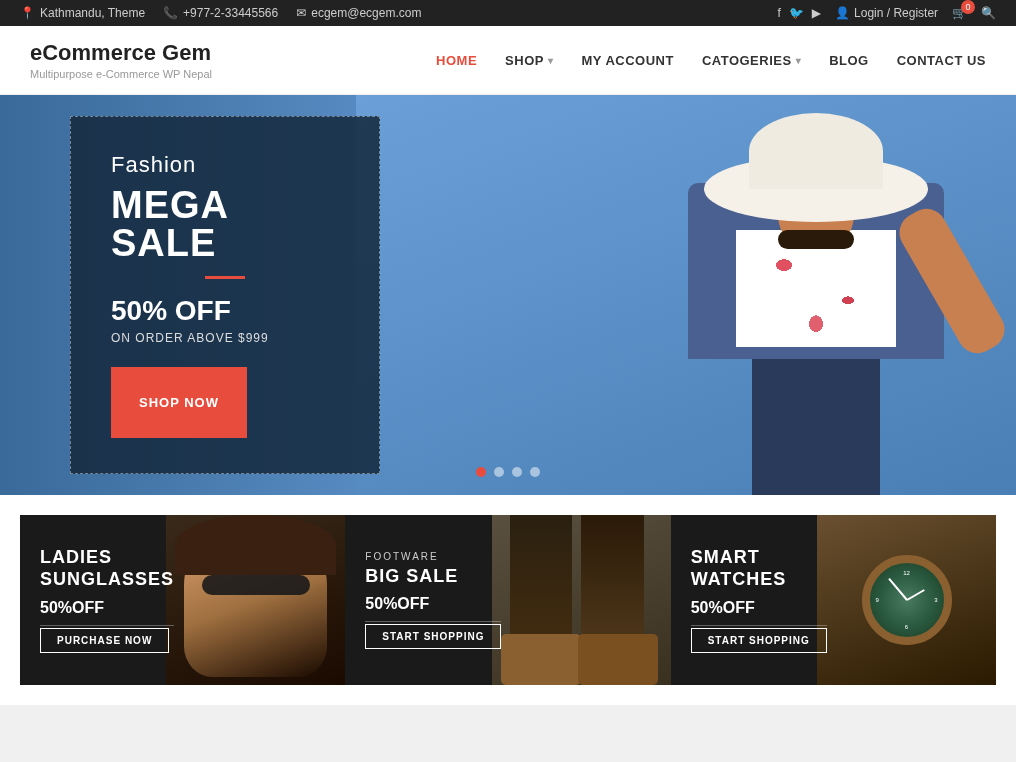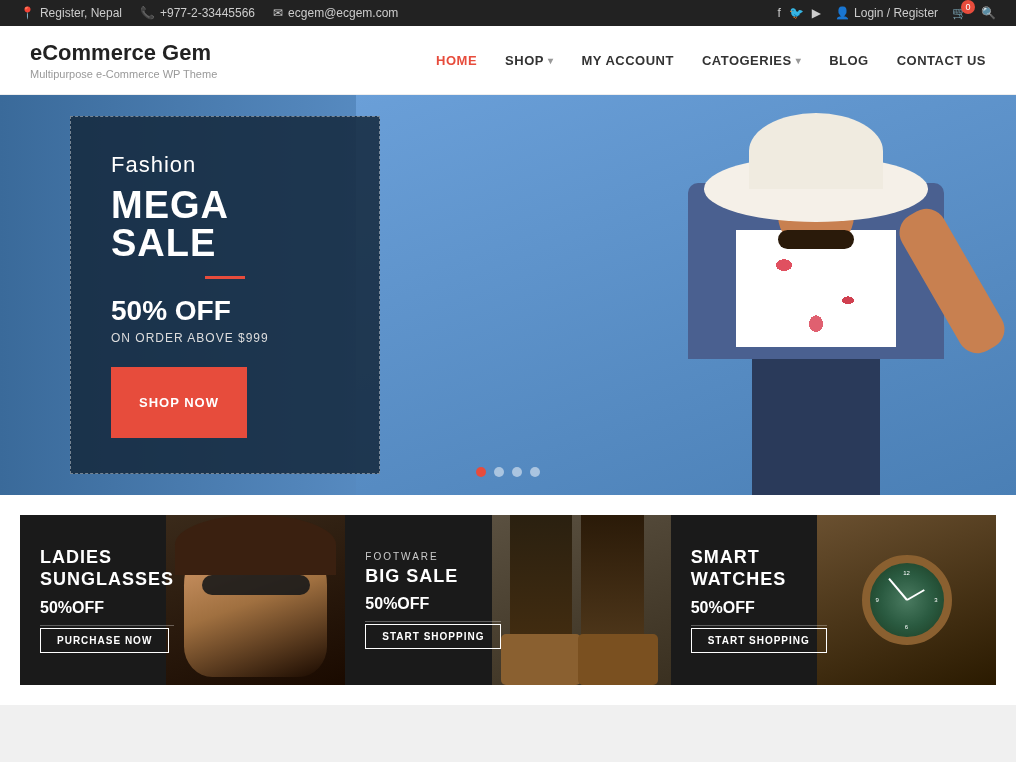--- a/index.html
+++ b/index.html
@@ -208,21 +208,21 @@
       z-index: 1;
     }
   </style>
 </head>
 <body>
 
 <div class="top-bar">
   <div class="top-bar-left">
     <span>
       <span>📍</span>
-      <span>Register, Nepal</span>
+      <span>Kathmandu, Theme</span>
     </span>
     <span>
       <span>📞</span>
       <span>+977-2-33445566</span>
     </span>
     <span>
       <span>✉</span>
       <span>ecgem@ecgem.com</span>
     </span>
   </div>
@@ -240,21 +240,21 @@
       🛒
       <span class="cart-badge">0</span>
     </div>
     <span class="search-icon">🔍</span>
   </div>
 </div>
 
 <div class="header">
   <div class="logo-area">
     <div class="logo-title">eCommerce Gem</div>
-    <div class="logo-sub">Multipurpose e-Commerce WP Theme</div>
+    <div class="logo-sub">Multipurpose e-Commerce WP Nepal</div>
   </div>
   <nav>
     <div class="nav-item active">
       <span>HOME</span>
     </div>
     <div class="nav-item">
       <span>SHOP</span>
       <span class="chevron">▾</span>
     </div>
     <div class="nav-item">

